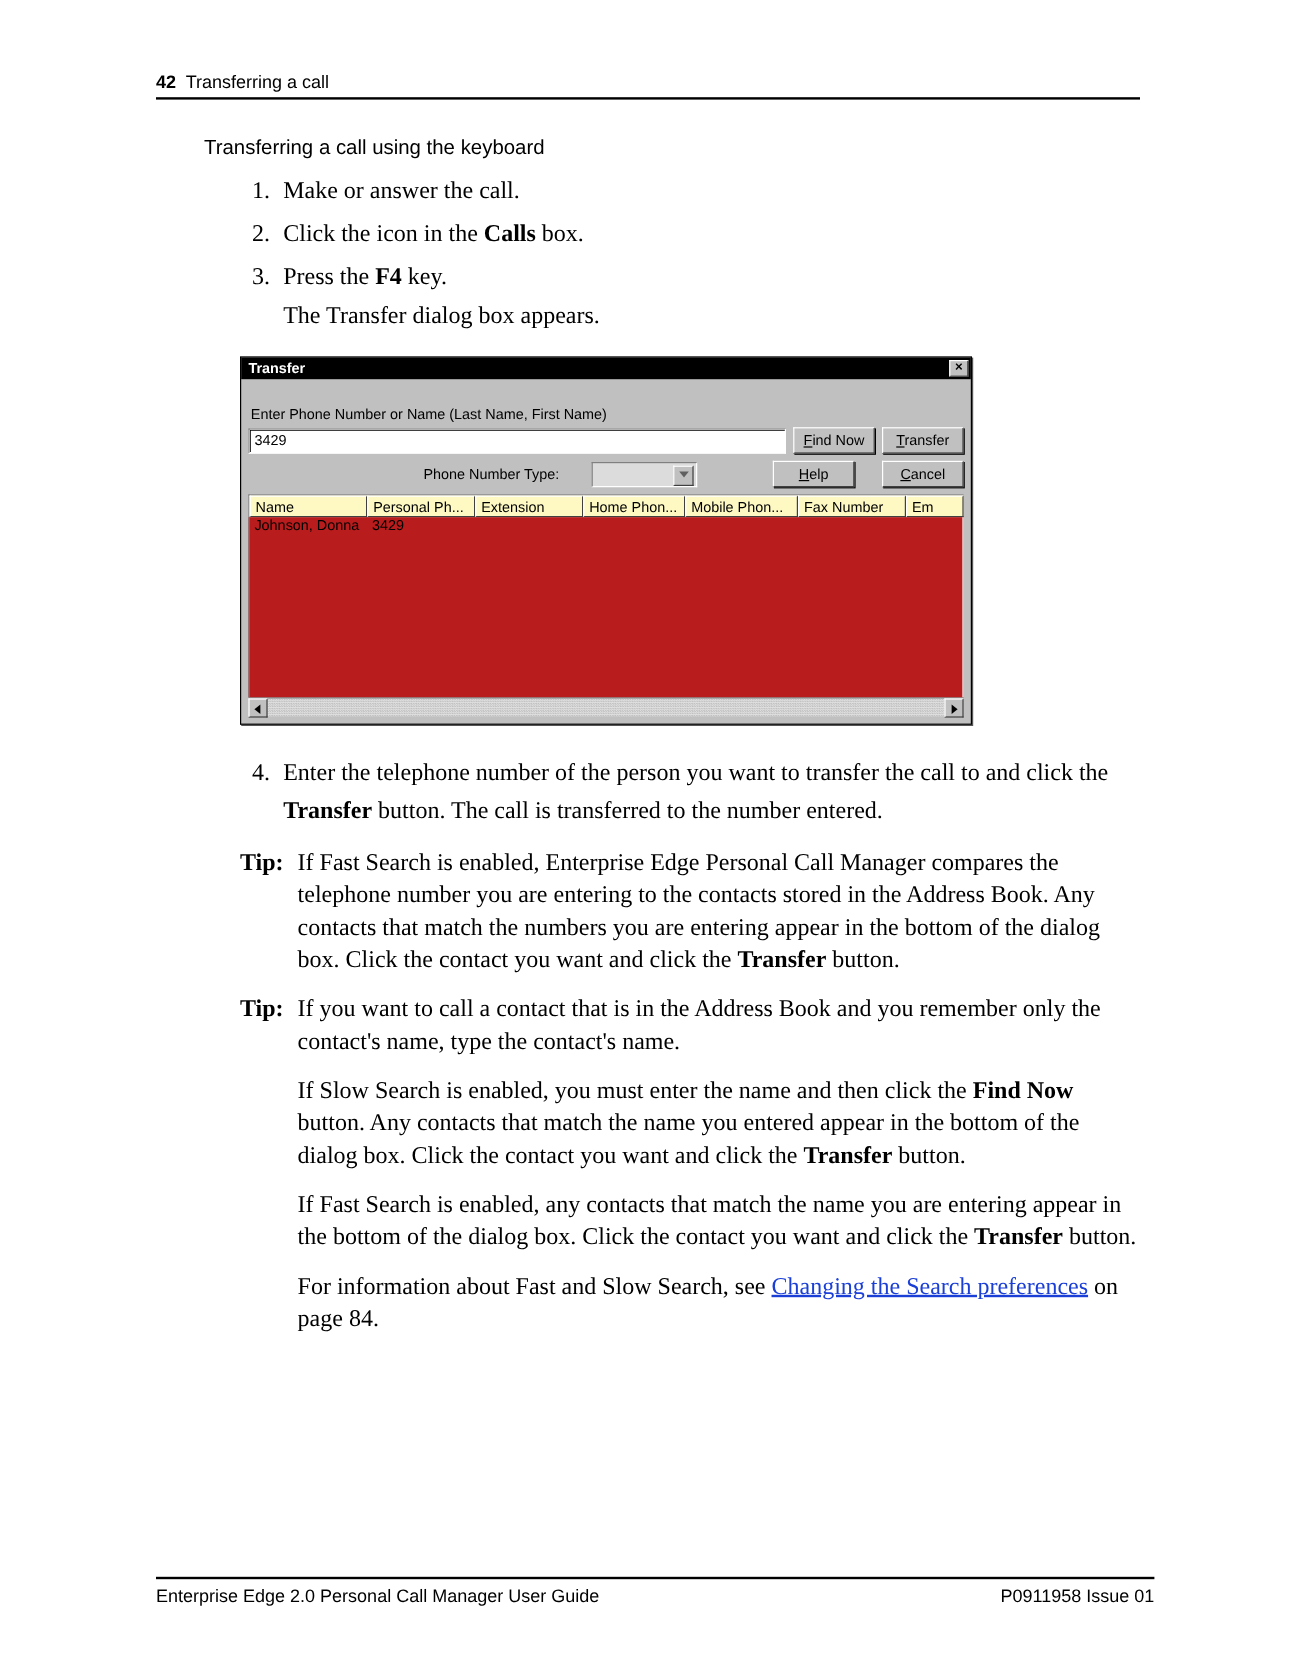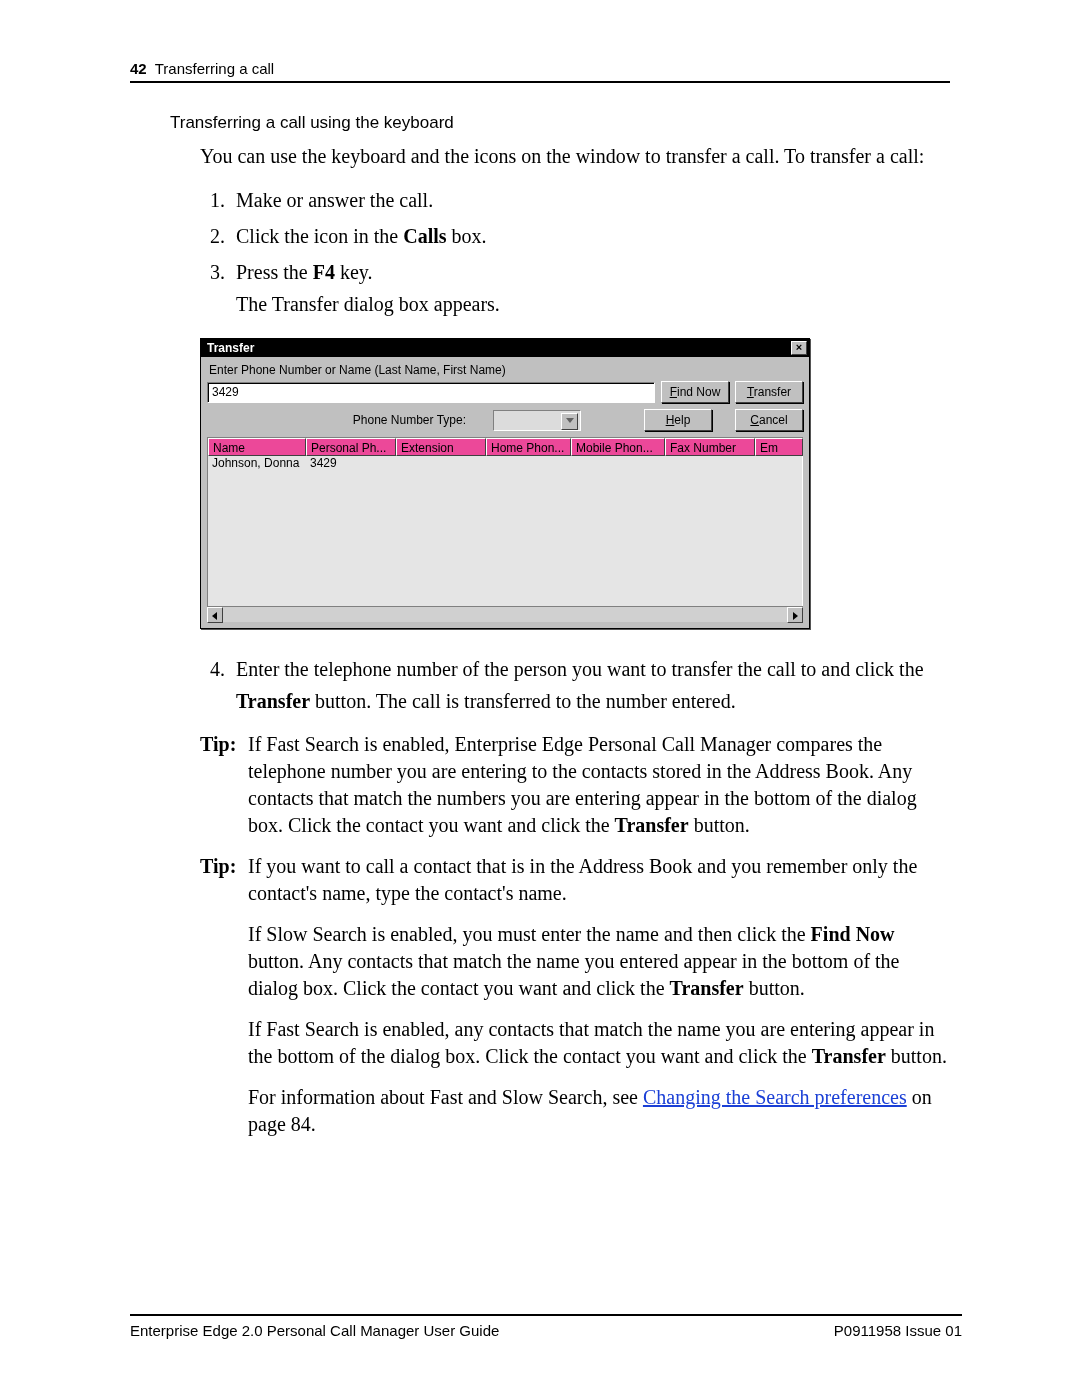--- a/index.html
+++ b/index.html
@@ -86,21 +86,21 @@
     background: #c0c0c0;
     border: 1px solid #fff;
     border-right-color: #404040;
     border-bottom-color: #404040;
     color: #000;
     font-weight: bold;
     font-size: 11px;
     line-height: 11px;
     text-align: center;
   }
-  .dlg-body { padding: 4px 6px 6px 6px; }
+  .dlg-body { padding: 20px 6px 6px 6px; }
   .field-label { margin: 2px 0 4px 2px; }
   .row1 {
     display: flex;
     align-items: center;
     gap: 6px;
     margin-bottom: 6px;
   }
   .text-input {
     flex: 1;
     background: #fff;
@@ -165,32 +165,32 @@
     border-right: 4px solid transparent;
     border-top: 5px solid #606060;
     z-index: 2;
   }
   .grid-header {
     display: flex;
     border-top: 1px solid #808080;
     border-left: 1px solid #808080;
   }
   .gh-cell {
-    background: #ec4899;
+    background: #fef9c3;
     border-top: 1px solid #fff;
     border-left: 1px solid #fff;
     border-right: 1px solid #404040;
     border-bottom: 1px solid #404040;
     padding: 2px 4px;
     height: 18px;
     overflow: hidden;
     white-space: nowrap;
   }
   .grid-body {
-    background: #e5e5e5;
+    background: #b91c1c;
     height: 150px;
     border-left: 1px solid #808080;
     border-right: 1px solid #fff;
     position: relative;
     font-size: 12px;
   }
   .grid-row { display: flex; padding: 0; }
   .gr-cell { padding: 0 4px; white-space: nowrap; }
   .hscroll {
     height: 16px;
@@ -244,21 +244,20 @@
 <body>
 
 <div class="page">
   <div class="header-line">
     <span class="header-page-num">42</span>
     <span>Transferring a call</span>
   </div>
 
   <div class="section-title">Transferring a call using the keyboard</div>
 
-  <div class="body-text para">You can use the keyboard and the icons on the window to transfer a call. To transfer a call:</div>
 
   <ol class="steps">
     <li><span>Make or answer the call.</span></li>
     <li>
       <span>Click the icon in the </span><span class="bold">Calls</span><span> box.</span>
     </li>
     <li>
       <span>Press the </span><span class="bold">F4</span><span> key.</span><br>
       <span>The Transfer dialog box appears.</span>
     </li>

